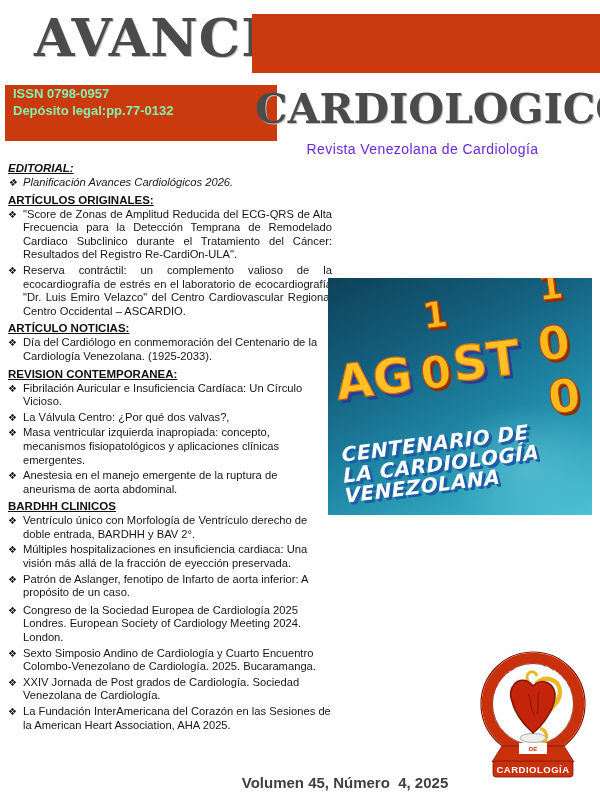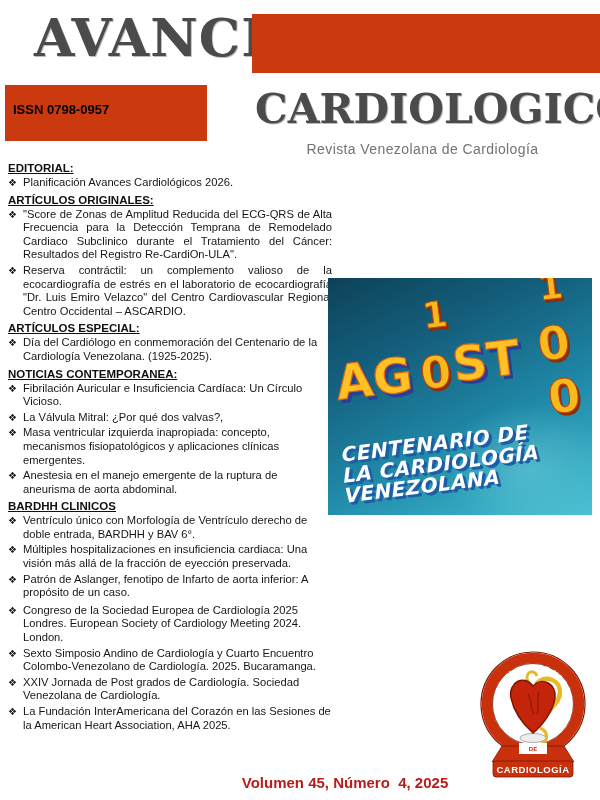--- a/index.html
+++ b/index.html
@@ -14,40 +14,40 @@
     position:absolute; left:34px; top:8px;
     font-family:"DejaVu Serif", serif; font-weight:bold;
     font-size:52px; line-height:60px; letter-spacing:1px; color:#4b4b4b;
     text-shadow:1px 1px 0 #bdbdbd;
   }
   .red-block-tr {
     position:absolute; left:252px; top:14px; width:348px; height:59px;
     background:#cb3a0e;
   }
   .red-band-left {
-    position:absolute; left:5px; top:85px; width:202px; height:56px;
-    background:#cb3a0e; color:#000000; box-sizing:border-box;
-    padding:16px 0 0 8px; font-weight:bold; font-size:13px; line-height:17px;
+    position:absolute; left:5px; top:85px; width:272px; height:56px;
+    background:#cb3a0e; color:#86efac; box-sizing:border-box;
+    padding:0 0 0 8px; font-weight:bold; font-size:13px; line-height:17px;
   }
   .title-cardio {
     position:absolute; left:255px; top:80px;
     font-family:"DejaVu Serif", serif; font-weight:bold;
     font-size:41px; line-height:58px; color:#4b4b4b;
     text-shadow:1px 1px 0 #bdbdbd; white-space:nowrap;
   }
   .subtitle {
     position:absolute; left:250px; top:141px; width:345px;
-    text-align:center; font-size:14px; line-height:16px; color:#737373;
+    text-align:center; font-size:14px; line-height:16px; color:#6d28d9;
     letter-spacing:0.4px;
   }
 
   
   .content { position:absolute; left:8px; top:162px; width:324px; }
   .sec { margin-top:4px; }
-  .sec:first-child { margin-top:0; }
+  .sec:first-child { margin-top:0;font-style:italic; }
   .sec-head {
     margin:0 0 2px 0; font-size:11.5px; font-weight:bold;
     text-decoration:underline; color:#101010;
   }
   .item {
     display:flex; margin-top:2px; font-size:11.2px; line-height:13.6px;
     color:#161616;
   }
   .blt { flex:0 0 15px; font-size:10px; line-height:13.6px; }
   .txt { flex:1; }
@@ -79,36 +79,37 @@
     position:absolute; left:8px; top:152px;
     font-family:"DejaVu Sans", sans-serif; font-weight:bold; font-style:italic;
     font-size:20px; line-height:20.5px; color:#ffffff; letter-spacing:0.5px;
     text-shadow:2px 2px 0 #1c5fa6, 3px 3px 0 #1c5fa6;
     transform:skewX(-3deg);
   }
 
   
   .footer {
     position:absolute; left:180px; top:774px; width:330px;
-    text-align:center; font-weight:bold; font-size:15px; color:#b91c1c;
+    text-align:center; font-weight:bold; font-size:15px; color:#404040;
     white-space:pre;
   }
 
   
   .logo { position:absolute; left:476px; top:644px; width:114px; height:138px; }
 </style>
 </head>
 <body>
 
 <div class="page">
 
   <div class="title-avances">AVANCES</div>
   <div class="red-block-tr"></div>
   <div class="red-band-left">
     <div>ISSN 0798-0957</div>
+    <div>Depósito legal:pp.77-0132</div>
   </div>
   <div class="title-cardio">CARDIOLOGICOS</div>
   <div class="subtitle">
     <div>Revista Venezolana de Cardiología</div>
   </div>
 
   <div class="content">
 
     <div class="sec">
       <h2 class="sec-head">EDITORIAL:</h2>
@@ -124,52 +125,52 @@
         <span class="blt">❖</span>
         <span class="txt">"Score de Zonas de Amplitud Reducida del ECG-QRS de Alta Frecuencia para la Detección Temprana de Remodelado Cardiaco Subclinico durante el Tratamiento del Cáncer: Resultados del Registro Re-CardiOn-ULA".</span>
       </div>
       <div class="item just">
         <span class="blt">❖</span>
         <span class="txt">Reserva contráctil: un complemento valioso de la ecocardiografía de estrés en el laboratorio de ecocardiografía "Dr. Luis Emiro Velazco" del Centro Cardiovascular Regional Centro Occidental – ASCARDIO.</span>
       </div>
     </div>
 
     <div class="sec">
-      <h2 class="sec-head">ARTÍCULOS ESPECIAL:</h2>
-      <div class="item">
-        <span class="blt">❖</span>
-        <span class="txt">Día del Cardiólogo en conmemoración del Centenario de la Cardiología Venezolana.   (1925-2025).</span>
-      </div>
-    </div>
-
-    <div class="sec">
-      <h2 class="sec-head">NOTICIAS CONTEMPORANEA:</h2>
+      <h2 class="sec-head">ARTÍCULO NOTICIAS:</h2>
+      <div class="item">
+        <span class="blt">❖</span>
+        <span class="txt">Día del Cardiólogo en conmemoración del Centenario de la Cardiología Venezolana.   (1925-2033).</span>
+      </div>
+    </div>
+
+    <div class="sec">
+      <h2 class="sec-head">REVISION CONTEMPORANEA:</h2>
       <div class="item">
         <span class="blt">❖</span>
         <span class="txt">Fibrilación Auricular e Insuficiencia Cardíaca: Un Círculo Vicioso.</span>
       </div>
       <div class="item">
         <span class="blt">❖</span>
-        <span class="txt">La Válvula Mitral: ¿Por qué dos valvas?,</span>
+        <span class="txt">La Válvula Centro: ¿Por qué dos valvas?,</span>
       </div>
       <div class="item">
         <span class="blt">❖</span>
         <span class="txt">Masa ventricular izquierda inapropiada: concepto, mecanismos fisiopatológicos y aplicaciones clínicas emergentes.</span>
       </div>
       <div class="item">
         <span class="blt">❖</span>
         <span class="txt">Anestesia en el manejo emergente de la ruptura de aneurisma de aorta abdominal.</span>
       </div>
     </div>
 
     <div class="sec">
       <h2 class="sec-head">BARDHH CLINICOS</h2>
       <div class="item">
         <span class="blt">❖</span>
-        <span class="txt">Ventrículo único con Morfología de Ventrículo derecho de doble entrada, BARDHH y BAV 6°.</span>
+        <span class="txt">Ventrículo único con Morfología de Ventrículo derecho de doble entrada, BARDHH y BAV 2°.</span>
       </div>
       <div class="item">
         <span class="blt">❖</span>
         <span class="txt">Múltiples hospitalizaciones en insuficiencia cardiaca: Una visión más allá de la fracción de eyección preservada.</span>
       </div>
       <div class="item">
         <span class="blt">❖</span>
         <span class="txt">Patrón de Aslanger, fenotipo de Infarto de aorta inferior: A propósito de un caso.</span>
       </div>
     </div>

